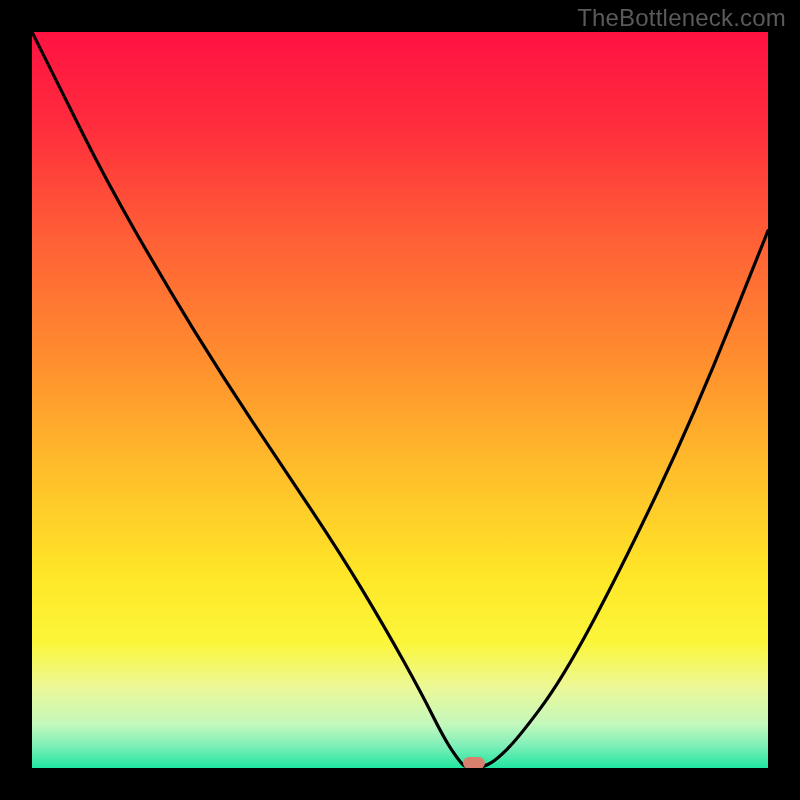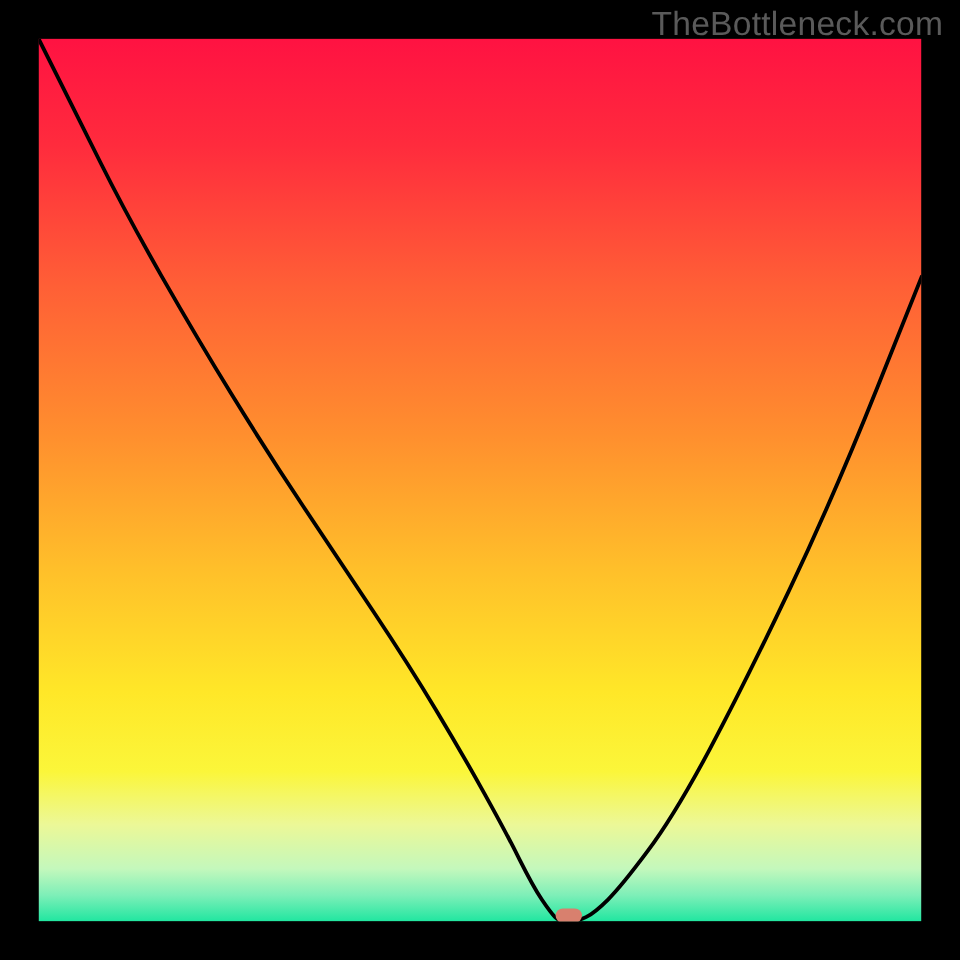--- a/index.html
+++ b/index.html
@@ -14,21 +14,21 @@
   .frame {
     position: relative;
     width: 800px;
     height: 800px;
     background: #000;
   }
   .watermark {
     position: absolute;
     top: 4px;
     right: 14px;
-    font-size: 28px;
+    font-size: 24px;
     font-weight: 500;
     color: #5a5a5a;
     letter-spacing: 0.2px;
     z-index: 20;
     margin-left: 24px;
   }
   
   .plot {
     position: absolute;
     left: 32px;

